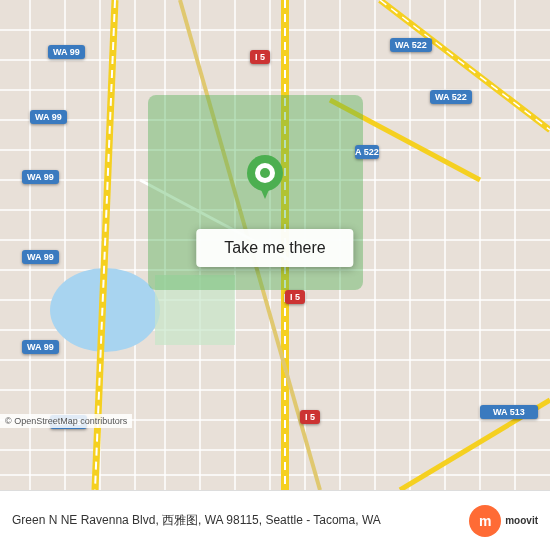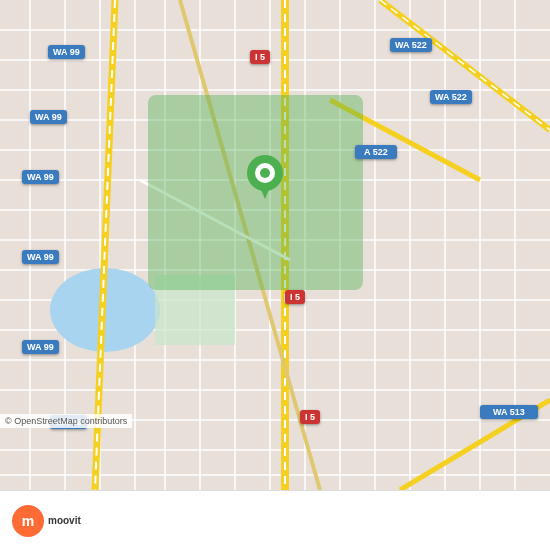--- a/index.html
+++ b/index.html
@@ -179,37 +179,39 @@
       <div style="position: absolute; top: 110px; left: 30px; background: rgb(58, 122, 191); color: white; font-size: 9px; font-weight: bold; padding: 2px 5px; border-radius: 3px; white-space: nowrap; z-index: 8; box-shadow: rgba(0, 0, 0, 0.4) 0px 1px 3px;">WA 99</div>
       <div style="position: absolute; top: 170px; left: 22px; background: rgb(58, 122, 191); color: white; font-size: 9px; font-weight: bold; padding: 2px 5px; border-radius: 3px; white-space: nowrap; z-index: 8; box-shadow: rgba(0, 0, 0, 0.4) 0px 1px 3px;">WA 99</div>
       <div style="position: absolute; top: 250px; left: 22px; background: rgb(58, 122, 191); color: white; font-size: 9px; font-weight: bold; padding: 2px 5px; border-radius: 3px; white-space: nowrap; z-index: 8; box-shadow: rgba(0, 0, 0, 0.4) 0px 1px 3px;">WA 99</div>
       <div style="position: absolute; top: 340px; left: 22px; background: rgb(58, 122, 191); color: white; font-size: 9px; font-weight: bold; padding: 2px 5px; border-radius: 3px; white-space: nowrap; z-index: 8; box-shadow: rgba(0, 0, 0, 0.4) 0px 1px 3px;">WA 99</div>
       <div style="position: absolute; top: 415px; left: 50px; background: rgb(58, 122, 191); color: white; font-size: 9px; font-weight: bold; padding: 2px 5px; border-radius: 3px; white-space: nowrap; z-index: 8; box-shadow: rgba(0, 0, 0, 0.4) 0px 1px 3px;">WA 99</div>
       <div style="position: absolute; top: 50px; left: 250px; background: rgb(204, 51, 51); color: white; font-size: 9px; font-weight: bold; padding: 2px 5px; border-radius: 3px; white-space: nowrap; z-index: 8; box-shadow: rgba(0, 0, 0, 0.4) 0px 1px 3px;">I 5</div>
       <div style="position: absolute; top: 290px; left: 285px; background: rgb(204, 51, 51); color: white; font-size: 9px; font-weight: bold; padding: 2px 5px; border-radius: 3px; white-space: nowrap; z-index: 8; box-shadow: rgba(0, 0, 0, 0.4) 0px 1px 3px;">I 5</div>
       <div style="position: absolute; top: 410px; left: 300px; background: rgb(204, 51, 51); color: white; font-size: 9px; font-weight: bold; padding: 2px 5px; border-radius: 3px; white-space: nowrap; z-index: 8; box-shadow: rgba(0, 0, 0, 0.4) 0px 1px 3px;">I 5</div>
       <div style="position: absolute; top: 38px; left: 390px; background: rgb(58, 122, 191); color: white; font-size: 9px; font-weight: bold; padding: 2px 5px; border-radius: 3px; white-space: nowrap; z-index: 8; box-shadow: rgba(0, 0, 0, 0.4) 0px 1px 3px;">WA 522</div>
       <div style="position: absolute; top: 90px; left: 430px; background: rgb(58, 122, 191); color: white; font-size: 9px; font-weight: bold; padding: 2px 5px; border-radius: 3px; white-space: nowrap; z-index: 8; box-shadow: rgba(0, 0, 0, 0.4) 0px 1px 3px;">WA 522</div>
-      <div style="position: absolute; top: 145px; left: 355px; background: rgb(58, 122, 191); color: white; font-size: 9px; font-weight: bold; padding: 2px 9px; border-radius: 3px; white-space: nowrap; z-index: 8; box-shadow: rgba(0, 0, 0, 0.4) 0px 1px 3px;">A 522</div>
+      <div style="position: absolute; top: 145px; left: 355px; background: rgb(58, 122, 191); color: white; font-size: 9px; font-weight: bold; padding: 2px 0; border-radius: 3px; white-space: nowrap; z-index: 8; box-shadow: rgba(0, 0, 0, 0.4) 0px 1px 3px;">A 522</div>
       <div style="position: absolute; top: 405px; left: 480px; background: rgb(58, 122, 191); color: white; font-size: 9px; font-weight: bold; padding: 2px 13px; border-radius: 3px; white-space: nowrap; z-index: 8; box-shadow: rgba(0, 0, 0, 0.4) 0px 1px 3px;">WA 513</div>
     </div>
 
   <div class="map-pin">
     <svg width="36" height="44" viewBox="0 0 36 44">
       <circle cx="18" cy="18" r="18" fill="#4caf50"></circle>
       <circle cx="18" cy="18" r="10" fill="white"></circle>
       <circle cx="18" cy="18" r="5" fill="#4caf50"></circle>
       <polygon points="12,30 24,30 18,44" fill="#4caf50"></polygon>
     </svg>
   </div>
 
+  <button id="take-me-there-btn">Take me there</button>
 
   <div id="osm-attribution">© OpenStreetMap contributors</div>
 
 </div>
 
 <div id="info-bar">
+  <div id="info-text">Green N NE Ravenna Blvd, 西雅图, WA 98115, Seattle - Tacoma, WA</div>
 
   <div id="moovit-logo">
     <div class="moovit-icon">m</div>
     <span style="font-size:10px; font-weight:bold; color:#333;">moovit</span>
   </div>
 </div>
 
 </body></html>

